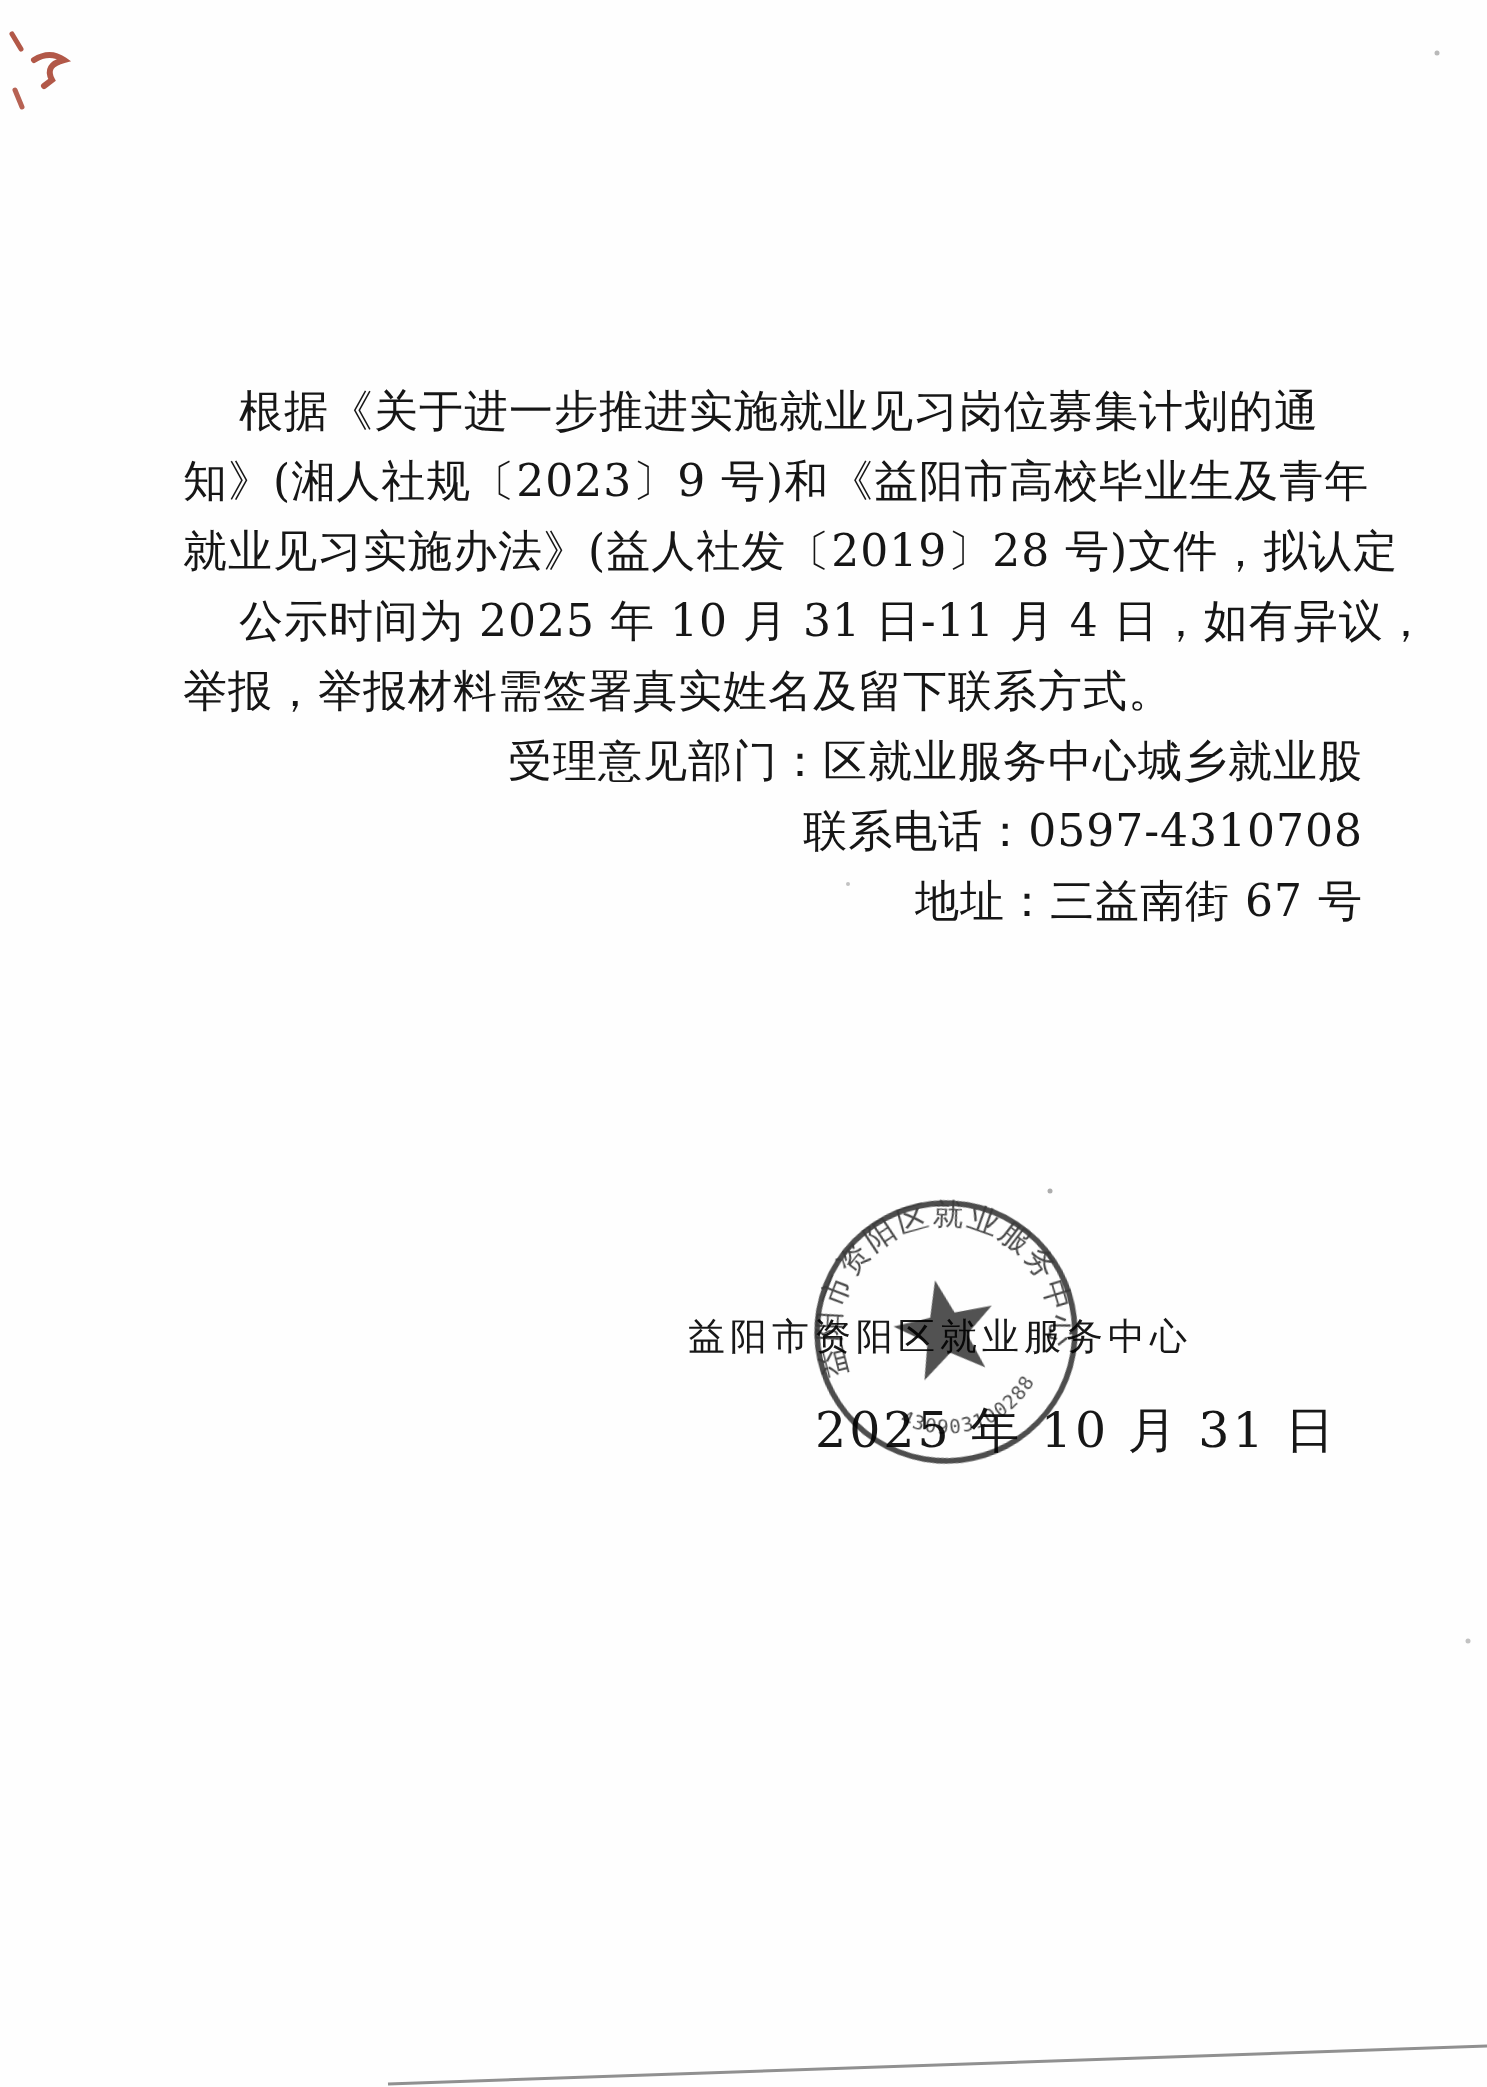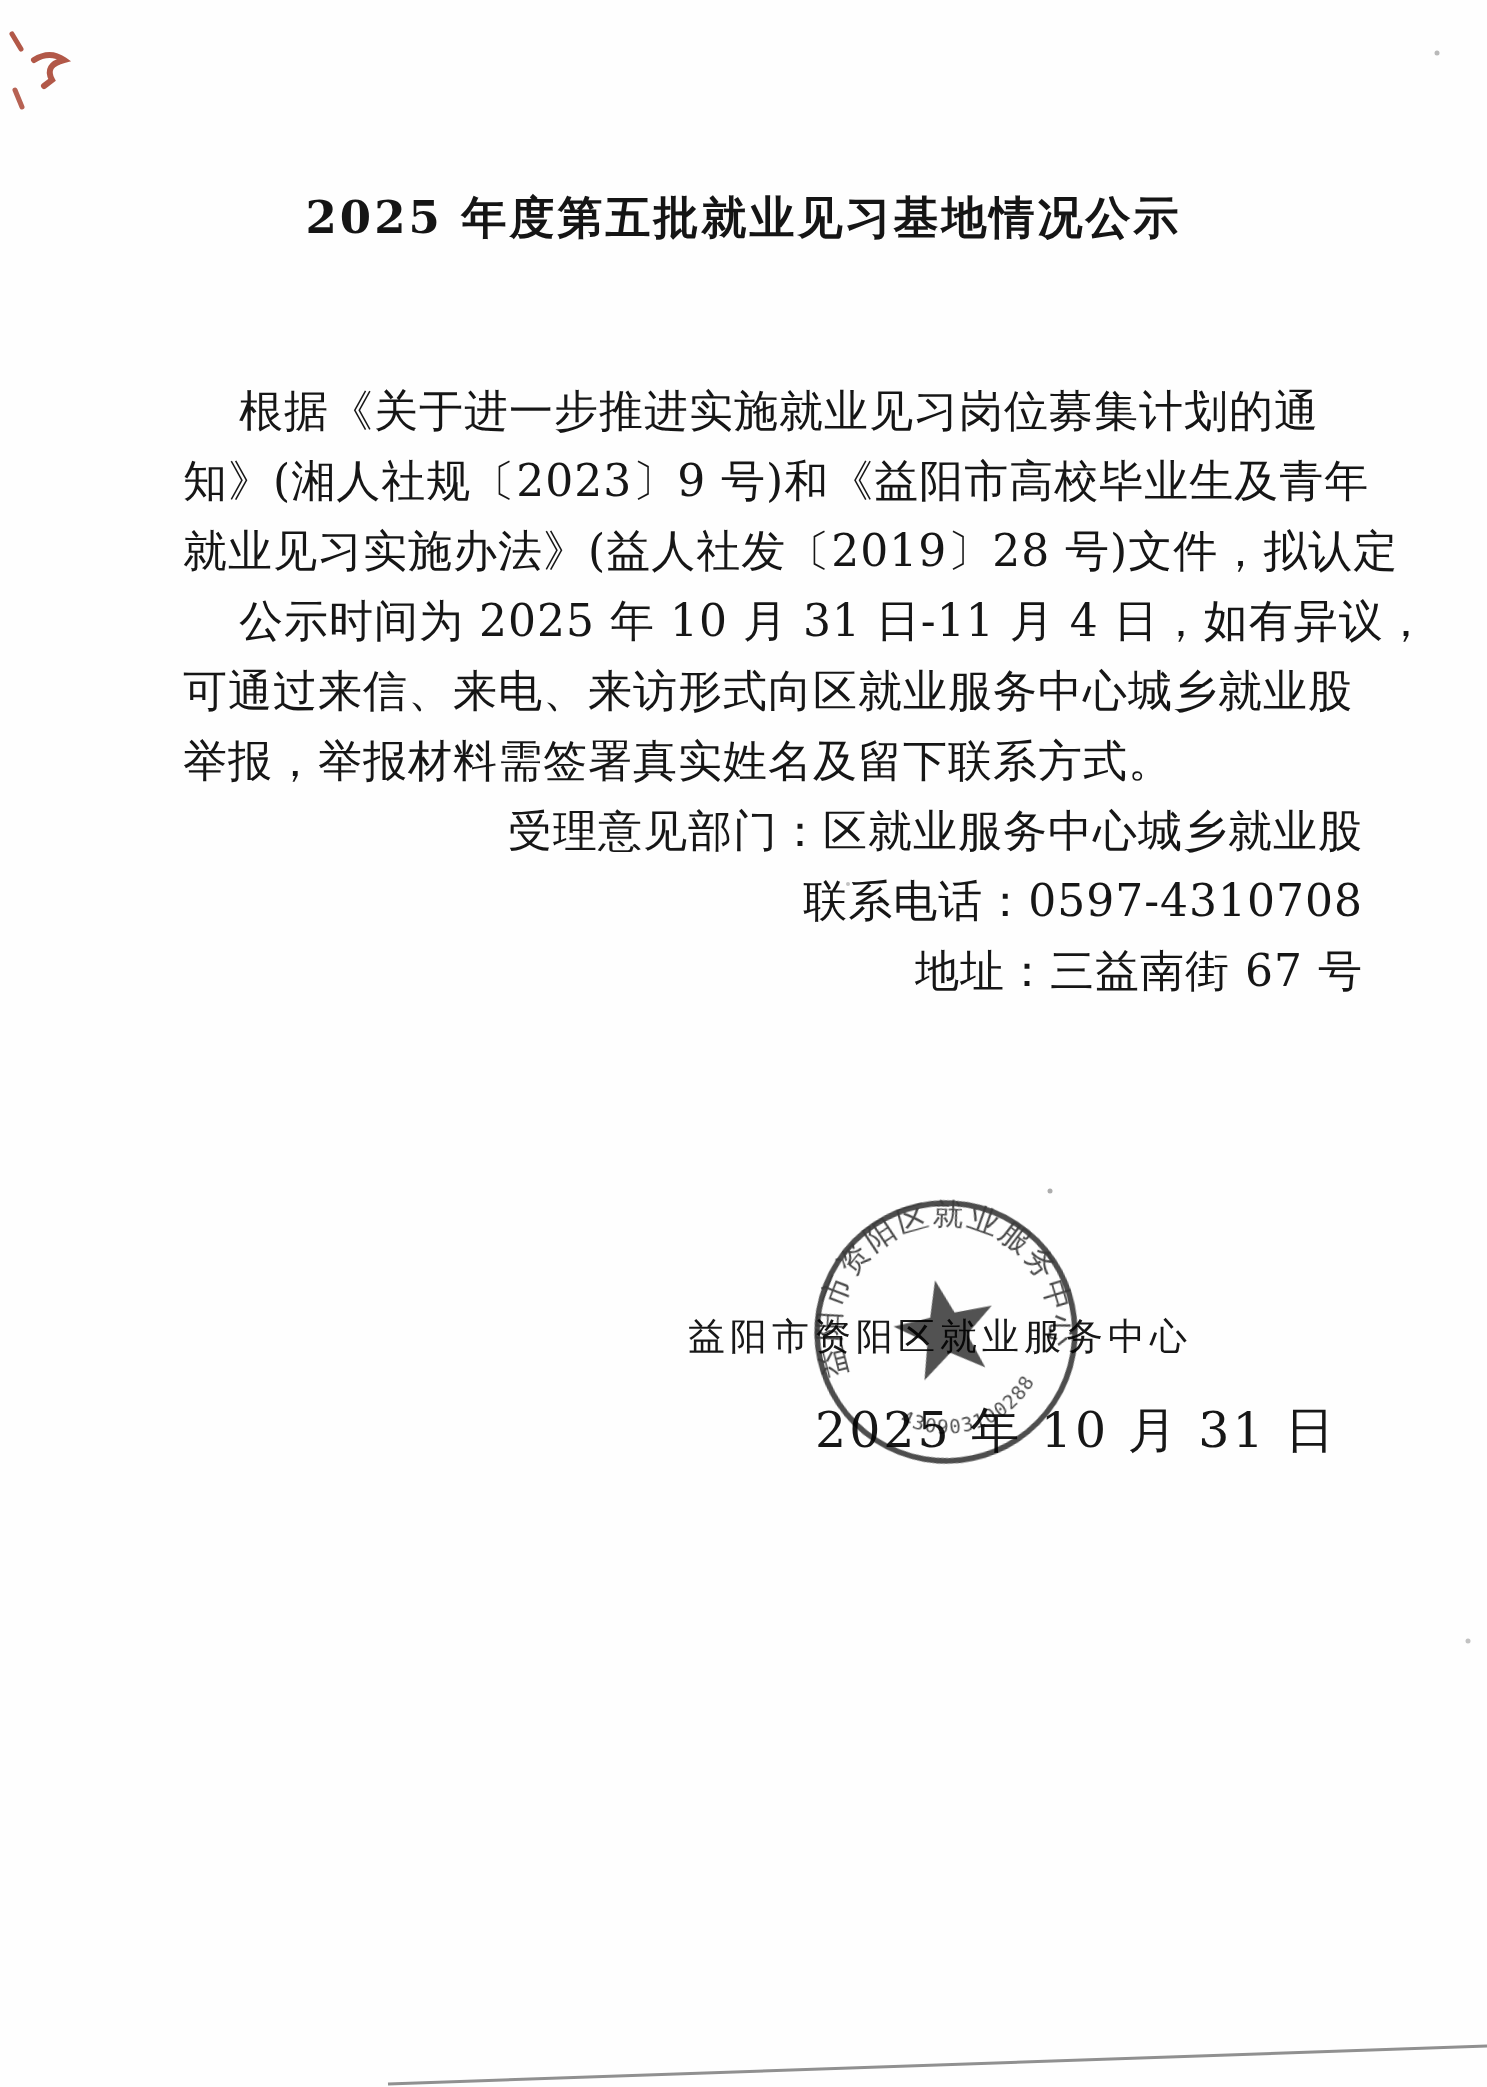--- a/index.html
+++ b/index.html
@@ -52,30 +52,28 @@
   .artifact-svg{position:absolute;z-index:4;}
   .scratch-topleft{left:0;top:0;}
   .bottom-line{left:0;top:0;}
 </style>
 </head>
 <body>
 
 <div class="page">
 
   <div class="title-block">
-    <div class="title-line">2025 年度第五批就业见习基地情况公示</div>
   </div>
 
   <div class="body-block">
     <div class="body-line indent-1">根据《关于进一步推进实施就业见习岗位募集计划的通</div>
     <div class="body-line">知》(湘人社规〔2023〕9 号)和《益阳市高校毕业生及青年</div>
     <div class="body-line">就业见习实施办法》(益人社发〔2019〕28 号)文件，拟认定</div>
 
     <div class="body-line indent-1">公示时间为 2025 年 10 月 31 日-11 月 4 日，如有异议，</div>
-    <div class="body-line">可通过来信、来电、来访形式向区就业服务中心城乡就业股</div>
     <div class="body-line">举报，举报材料需签署真实姓名及留下联系方式。</div>
 
     <div class="body-line indent-2">受理意见部门：区就业服务中心城乡就业股</div>
     <div class="body-line indent-2">联系电话：0597-4310708</div>
     <div class="body-line indent-2">地址：三益南街 67 号</div>
   </div>
 
   <div class="signoff-org">益阳市资阳区就业服务中心</div>
   <div class="signoff-date">2025 年 10 月 31 日</div>
 

